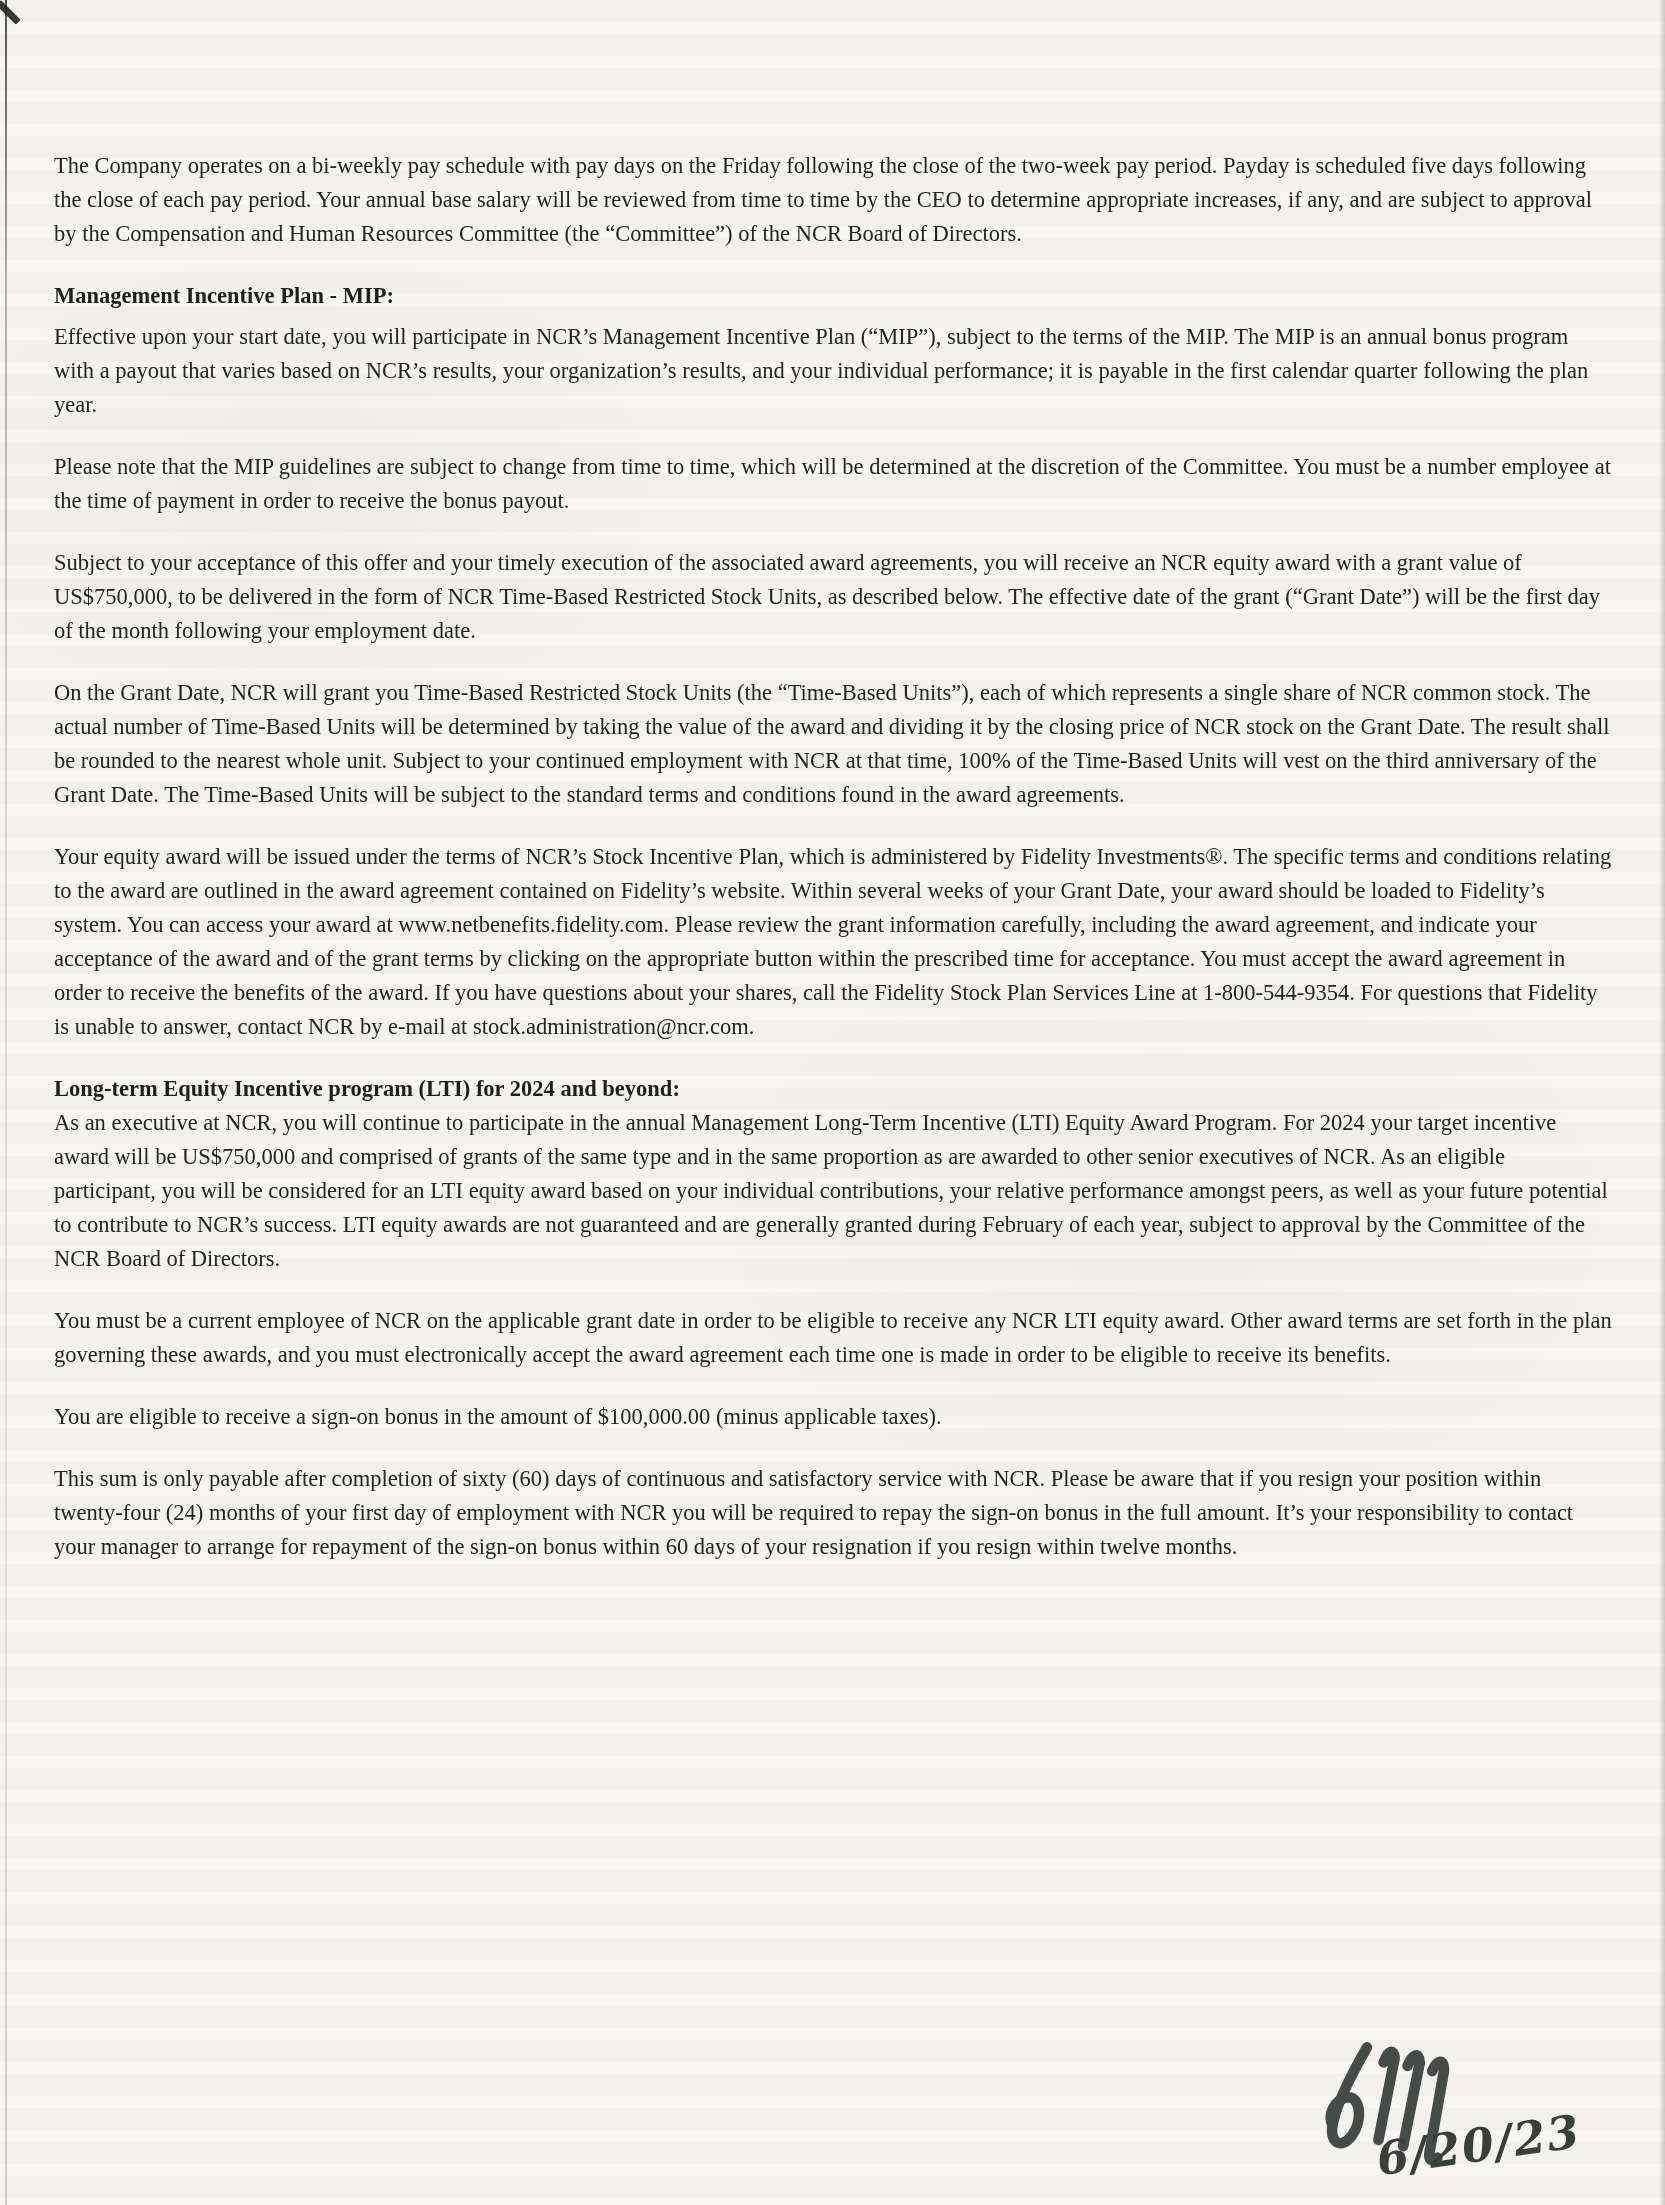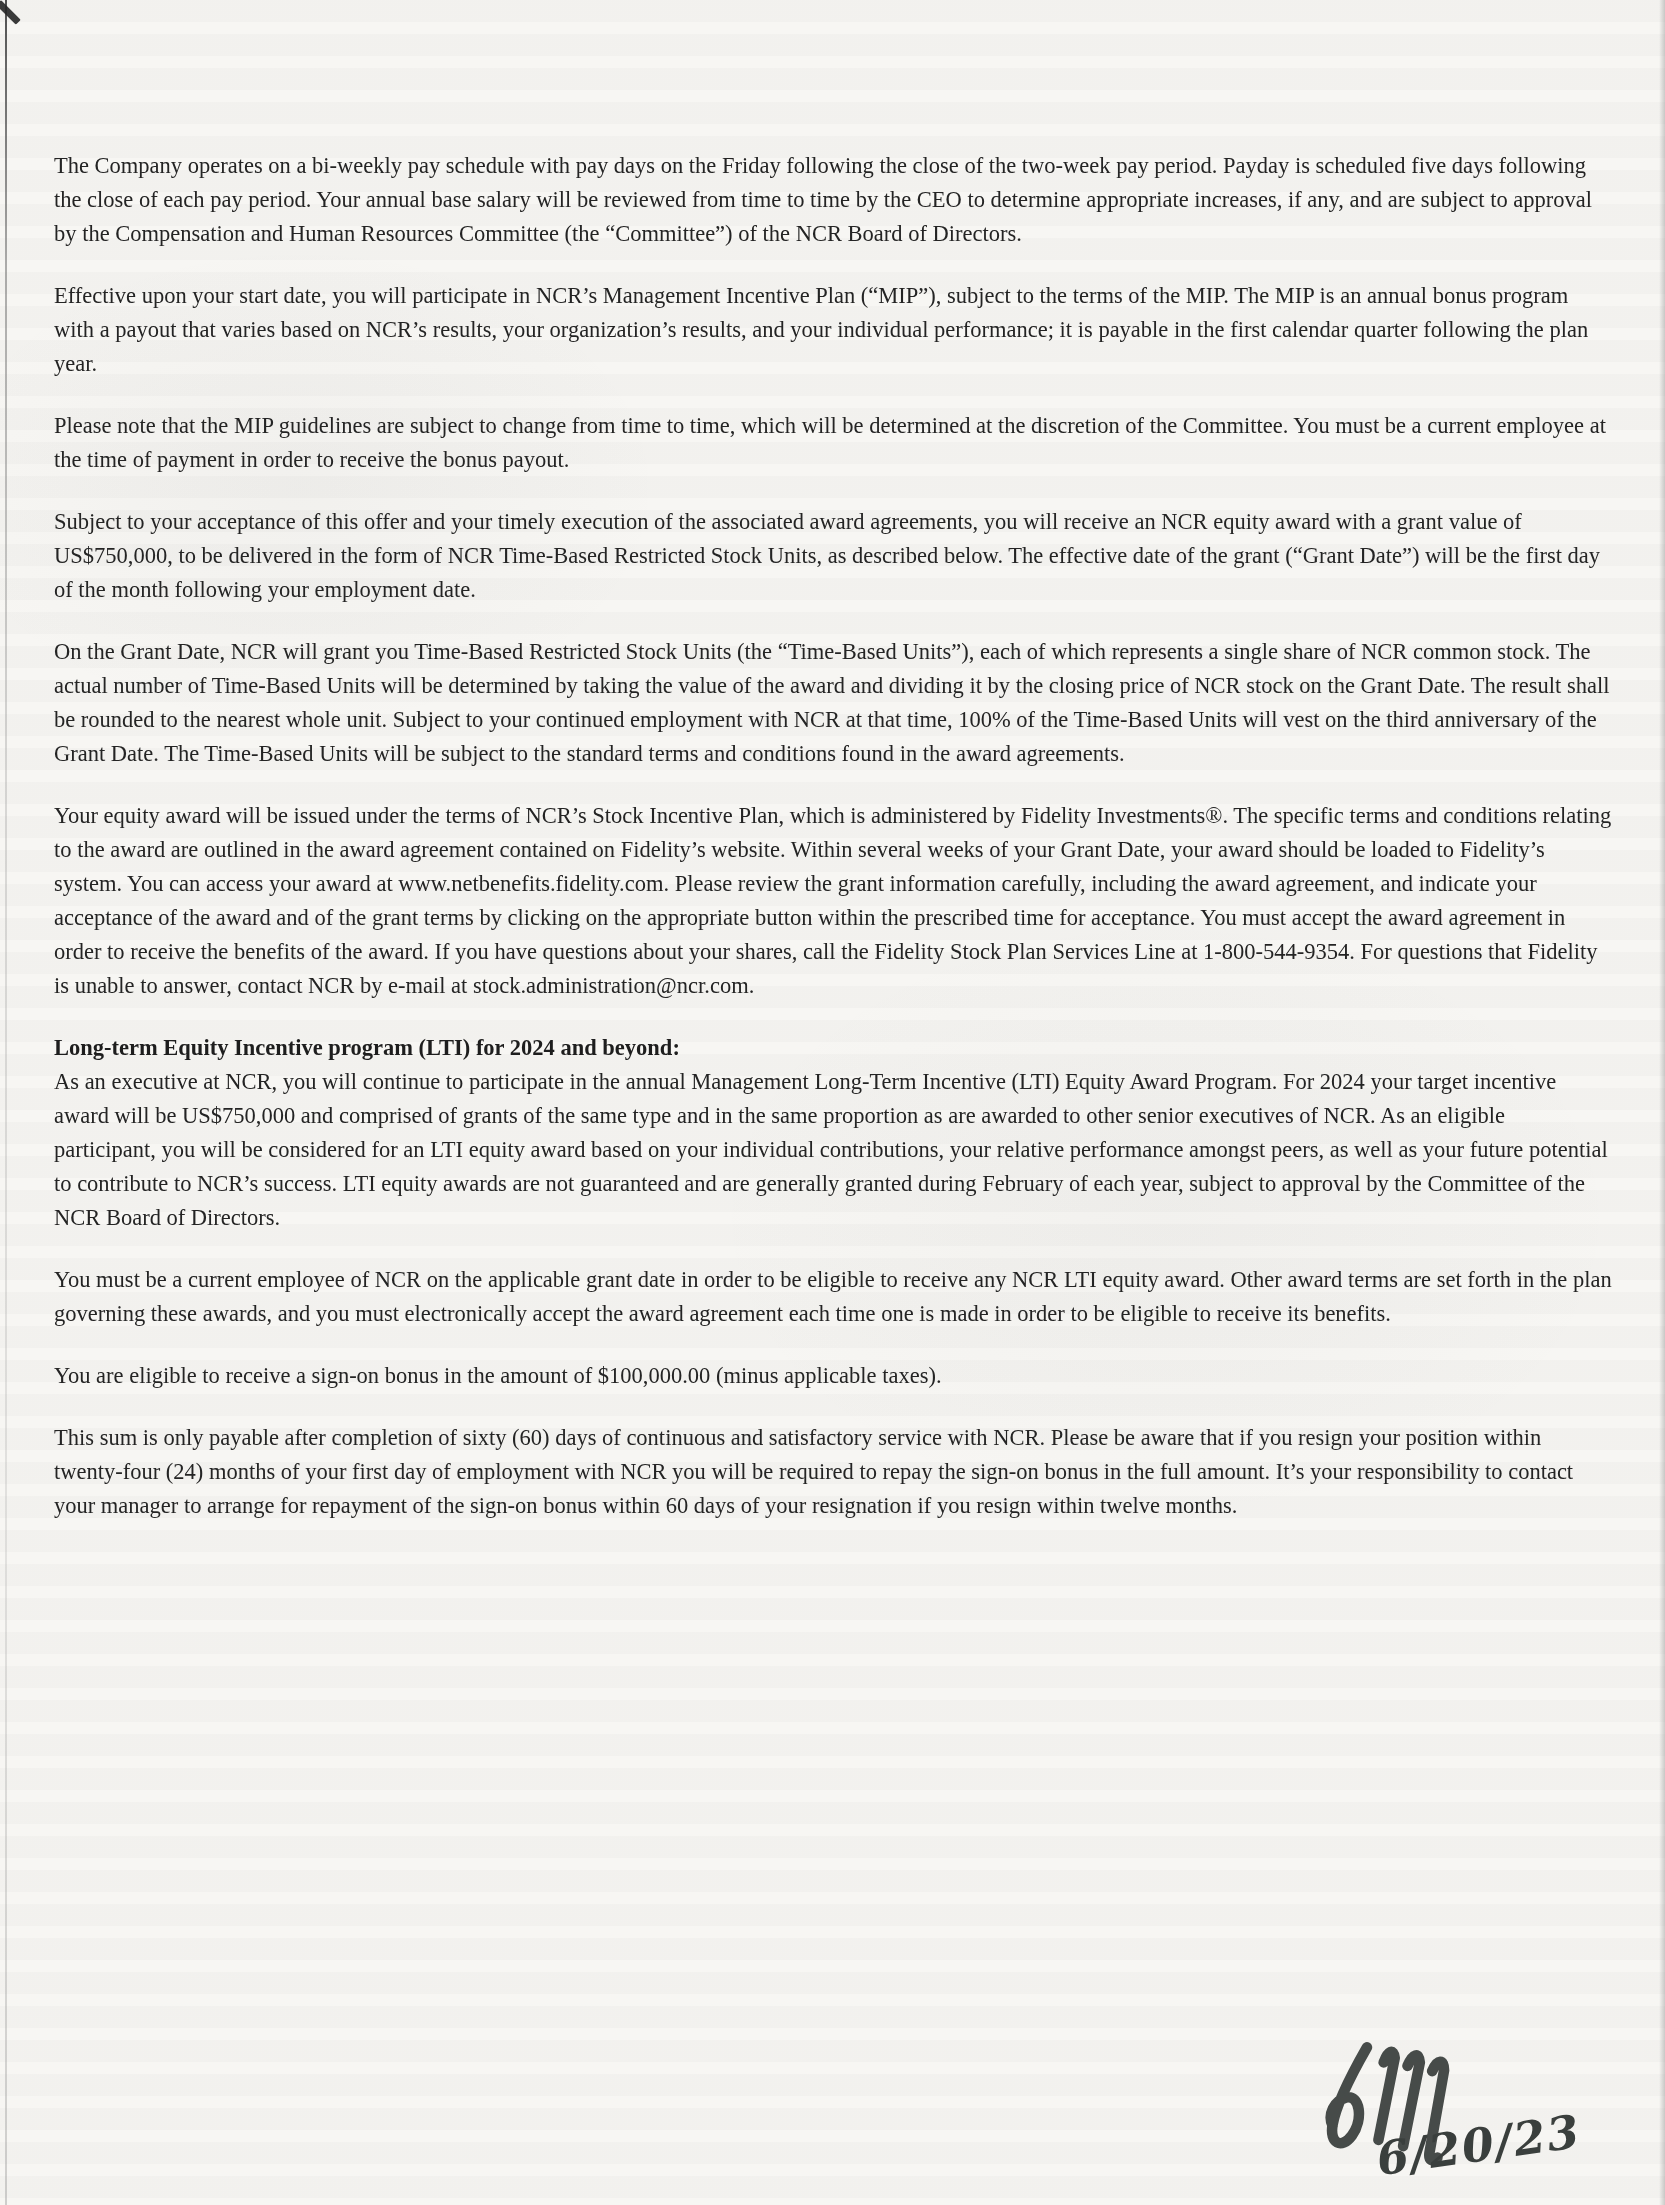--- a/index.html
+++ b/index.html
@@ -55,22 +55,23 @@
 <div class="page">
 
   <div class="edge-line-left"></div>
   <div class="corner-mark-topleft"></div>
   <div class="edge-band-right"></div>
 
   <div class="content">
 
     <p>The Company operates on a bi-weekly pay schedule with pay days on the Friday following the close of the two-week pay period.  Payday is scheduled five days following the close of each pay period.  Your annual base salary will be reviewed from time to time by the CEO to determine appropriate increases, if any, and are subject to approval by the Compensation and Human Resources Committee (the “Committee”) of the NCR Board of Directors.</p>
 
+    <h2>Management Incentive Plan - MIP:</h2>
     <p>Effective upon your start date, you will participate in NCR’s Management Incentive Plan (“MIP”), subject to the terms of the MIP. The MIP is an annual bonus program with a payout that varies based on NCR’s results, your organization’s results, and your individual performance; it is payable in the first calendar quarter following the plan year.</p>
-    <p>Please note that the MIP guidelines are subject to change from time to time, which will be determined at the discretion of the Committee.  You must be a current employee at the time of payment in order to receive the bonus payout.</p>
+    <p>Please note that the MIP guidelines are subject to change from time to time, which will be determined at the discretion of the Committee.  You must be a number employee at the time of payment in order to receive the bonus payout.</p>
 
     <p>Subject to your acceptance of this offer and your timely execution of the associated award agreements, you will receive an NCR equity award with a grant value of US$750,000, to be delivered in the form of NCR Time-Based Restricted Stock Units, as described below. The effective date of the grant (“Grant Date”) will be the first day of the month following your employment date.</p>
     <p>On the Grant Date, NCR will grant you Time-Based Restricted Stock Units (the “Time-Based Units”), each of which represents a single share of NCR common stock. The actual number of Time-Based Units will be determined by taking the value of the award and dividing it by the closing price of NCR stock on the Grant Date. The result shall be rounded to the nearest whole unit. Subject to your continued employment with NCR at that time, 100% of the Time-Based Units will vest on the third anniversary of the Grant Date. The Time-Based Units will be subject to the standard terms and conditions found in the award agreements.</p>
     <p>Your equity award will be issued under the terms of NCR’s Stock Incentive Plan, which is administered by Fidelity Investments®. The specific terms and conditions relating to the award are outlined in the award agreement contained on Fidelity’s website. Within several weeks of your Grant Date, your award should be loaded to Fidelity’s system. You can access your award at www.netbenefits.fidelity.com. Please review the grant information carefully, including the award agreement, and indicate your acceptance of the award and of the grant terms by clicking on the appropriate button within the prescribed time for acceptance. You must accept the award agreement in order to receive the benefits of the award. If you have questions about your shares, call the Fidelity Stock Plan Services Line at 1-800-544-9354. For questions that Fidelity is unable to answer, contact NCR by e-mail at stock.administration@ncr.com.</p>
 
     <h2 class="tight">Long-term Equity Incentive program (LTI) for 2024 and beyond:</h2>
     <p>As an executive at NCR, you will continue to participate in the annual Management Long-Term Incentive (LTI) Equity Award Program. For 2024 your target incentive award will be US$750,000 and comprised of grants of the same type and in the same proportion as are awarded to other senior executives of NCR. As an eligible participant, you will be considered for an LTI equity award based on your individual contributions, your relative performance amongst peers, as well as your future potential to contribute to NCR’s success. LTI equity awards are not guaranteed and are generally granted during February of each year, subject to approval by the Committee of the NCR Board of Directors.</p>
     <p>You must be a current employee of NCR on the applicable grant date in order to be eligible to receive any NCR LTI equity award. Other award terms are set forth in the plan governing these awards, and you must electronically accept the award agreement each time one is made in order to be eligible to receive its benefits.</p>
 
     <p>You are eligible to receive a sign-on bonus in the amount of $100,000.00 (minus applicable taxes).</p>

